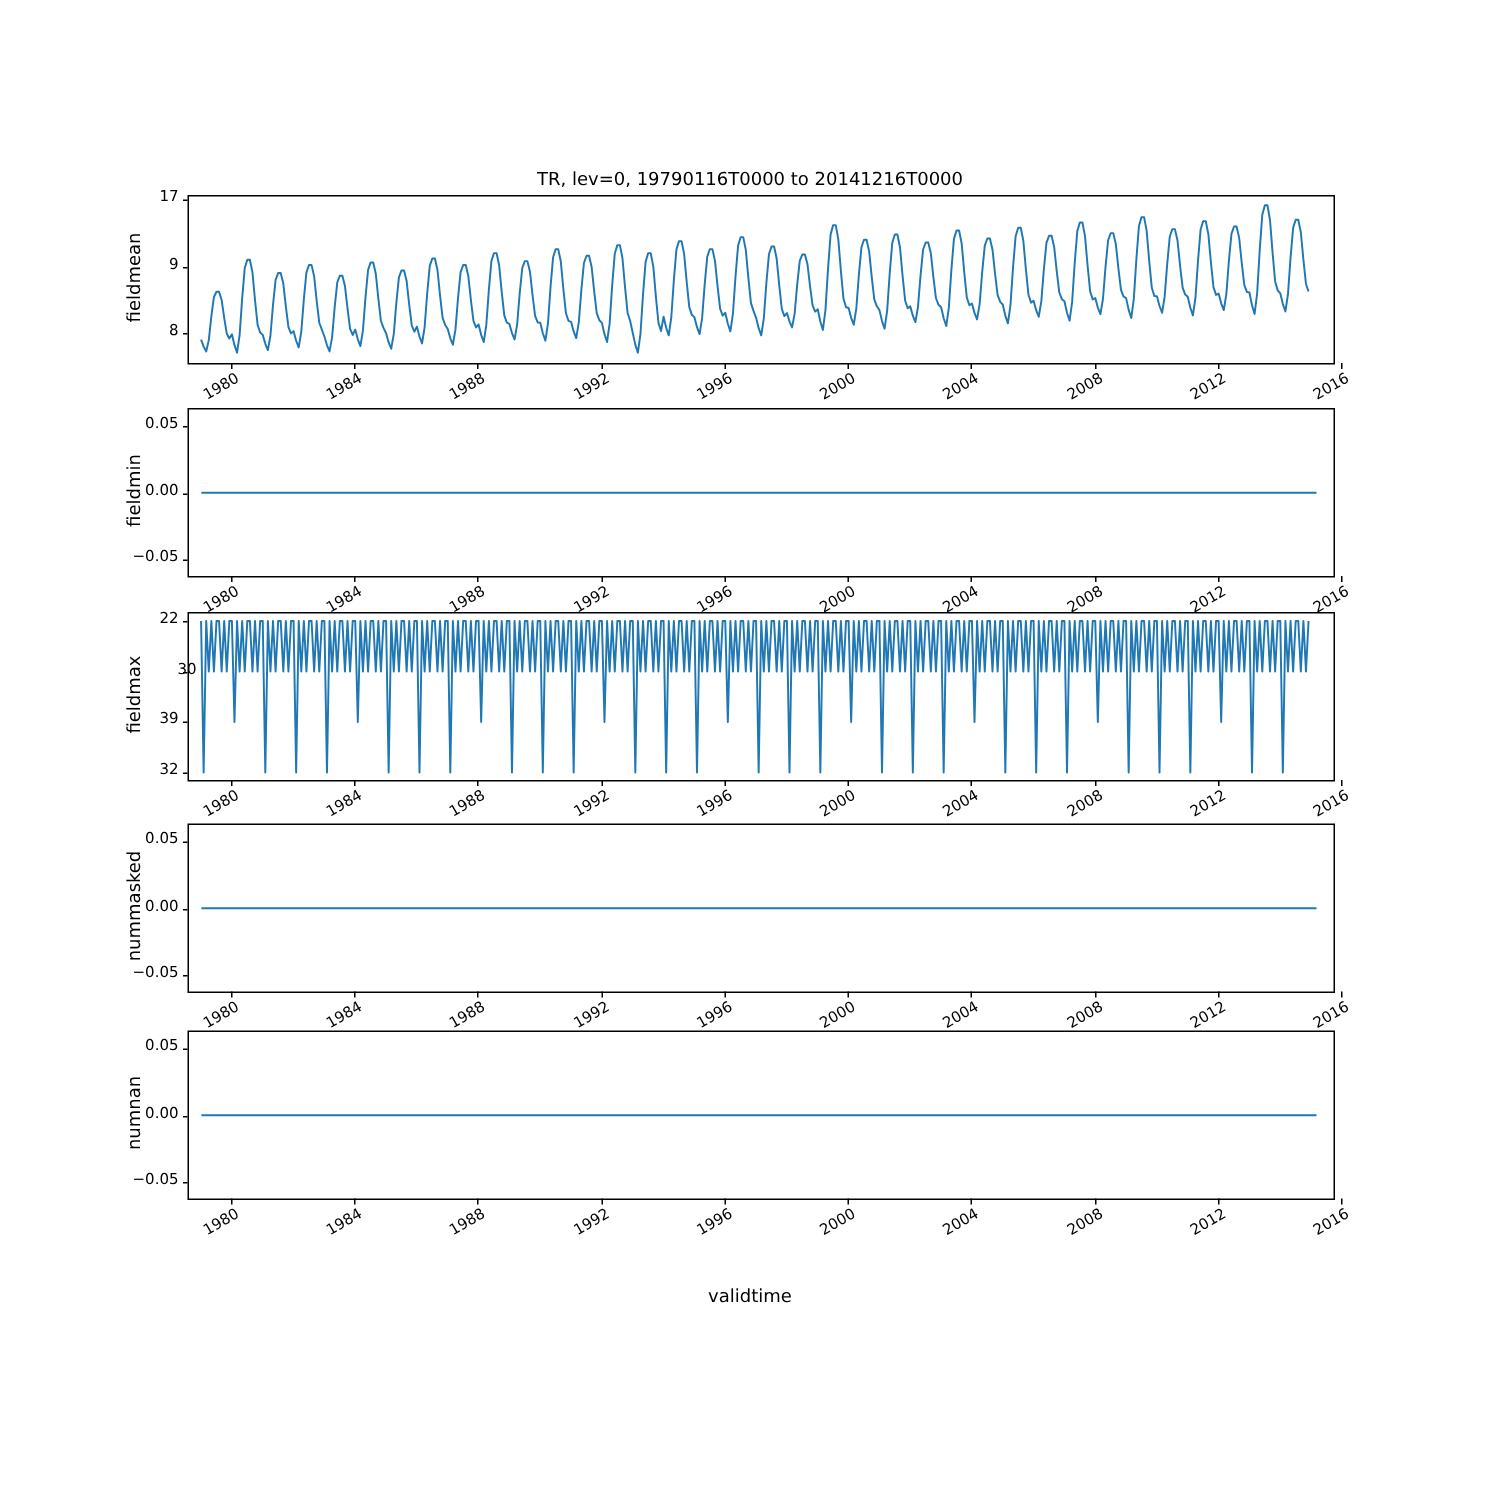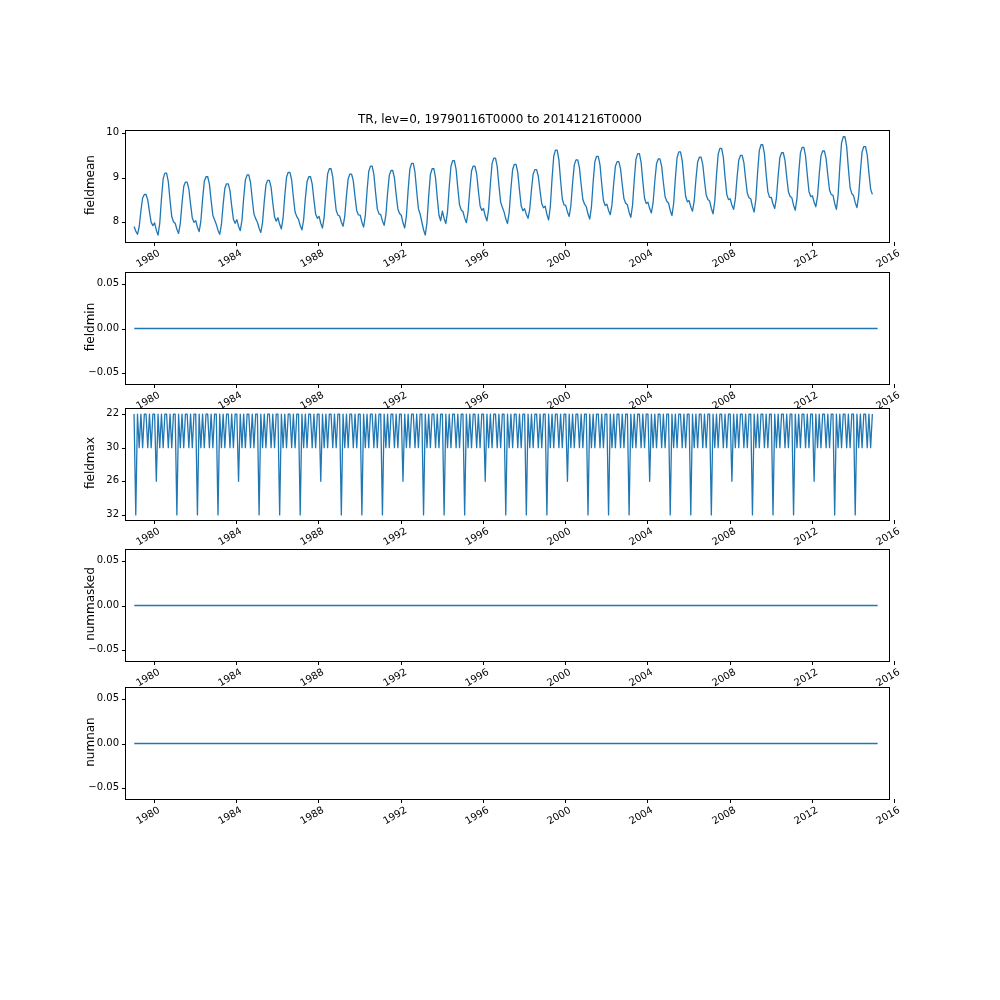--- a/index.html
+++ b/index.html
@@ -71,31 +71,32 @@
   .tickmark {
     position: absolute;
     background: #000000;
   }
 </style>
 </head>
 <body>
 
 <div id="figure">
   <div class="fig-title" id="fig-title" style="top:100px;left:0;">TR, lev=0, 19790116T0000 to 20141216T0000</div>
+  <div class="xlabel" id="fig-xlabel" style="top:845px;left:0;">validtime</div>
 <div class="panel" style="left: 125px; top: 118px; width: 765px; height: 113px;">
       <svg width="763" height="111">
         <path d="M8.05 95.46 L9.76 100.09 L11.47 103.31 L13.19 95.76 L14.90 79.95 L16.61 67.00 L18.33 63.49 L20.04 63.49 L21.75 68.91 L23.47 80.85 L25.18 91.38 L26.89 94.67 L28.60 91.90 L30.32 99.11 L32.03 104.12 L33.74 92.37 L35.46 67.77 L37.17 47.64 L38.88 42.18 L40.60 42.18 L42.31 50.60 L44.02 69.17 L45.73 85.57 L47.45 90.68 L49.16 92.26 L50.87 98.23 L52.59 102.38 L54.30 92.64 L56.01 72.27 L57.73 55.58 L59.44 51.06 L61.15 51.06 L62.87 58.04 L64.58 73.43 L66.29 87.01 L68.00 91.25 L69.72 89.77 L71.43 96.16 L73.14 100.59 L74.86 90.18 L76.57 68.40 L78.28 50.57 L80.00 45.73 L81.71 45.73 L83.42 53.19 L85.13 69.64 L86.85 84.16 L88.56 88.69 L90.27 93.32 L91.99 99.19 L93.70 103.27 L95.41 93.70 L97.13 73.68 L98.84 57.28 L100.55 52.84 L102.26 52.84 L103.98 59.69 L105.69 74.82 L107.40 88.17 L109.12 92.33 L110.83 88.70 L112.54 95.19 L114.26 99.70 L115.97 89.13 L117.68 66.99 L119.39 48.87 L121.11 43.96 L122.82 43.96 L124.53 51.53 L126.25 68.25 L127.96 83.01 L129.67 87.61 L131.39 91.19 L133.10 97.27 L134.81 101.49 L136.53 91.59 L138.24 70.86 L139.95 53.89 L141.66 49.28 L143.38 49.28 L145.09 56.38 L146.80 72.04 L148.52 85.85 L150.23 90.16 L151.94 86.75 L153.66 93.34 L155.37 97.92 L157.08 87.18 L158.79 64.69 L160.51 46.28 L162.22 41.29 L163.93 41.29 L165.65 48.99 L167.36 65.97 L169.07 80.96 L170.79 85.64 L172.50 88.35 L174.21 94.53 L175.92 98.82 L177.64 88.75 L179.35 67.67 L181.06 50.41 L182.78 45.73 L184.49 45.73 L186.20 52.95 L187.92 68.87 L189.63 82.92 L191.34 87.30 L193.06 85.33 L194.77 92.23 L196.48 97.02 L198.19 85.78 L199.91 62.24 L201.62 42.97 L203.33 37.74 L205.05 37.74 L206.76 45.80 L208.47 63.58 L210.19 79.27 L211.90 84.16 L213.61 84.98 L215.32 91.05 L217.04 95.27 L218.75 85.37 L220.46 64.64 L222.18 47.67 L223.89 43.07 L225.60 43.07 L227.32 50.17 L229.03 65.82 L230.74 79.64 L232.45 83.95 L234.17 84.09 L235.88 91.19 L237.59 96.13 L239.31 84.55 L241.02 60.30 L242.73 40.46 L244.45 35.08 L246.16 35.08 L247.87 43.38 L249.58 61.68 L251.30 77.85 L253.01 82.88 L254.72 83.55 L256.44 89.94 L258.15 94.37 L259.86 83.97 L261.58 62.19 L263.29 44.35 L265.00 39.52 L266.72 39.52 L268.43 46.97 L270.14 63.42 L271.85 77.95 L273.57 82.47 L275.28 84.26 L276.99 91.78 L278.71 97.00 L280.42 84.75 L282.13 59.10 L283.85 38.11 L285.56 32.41 L287.27 32.41 L288.98 41.19 L290.70 60.56 L292.41 77.66 L294.12 82.99 L295.84 91.01 L297.55 98.74 L299.26 104.10 L300.98 91.51 L302.69 65.16 L304.40 43.59 L306.11 37.74 L307.83 37.74 L309.54 46.76 L311.25 66.66 L312.97 84.23 L314.68 89.71 L316.39 80.18 L318.11 87.49 L319.82 92.57 L321.53 80.65 L323.24 55.71 L324.96 35.29 L326.67 29.75 L328.38 29.75 L330.10 38.29 L331.81 57.13 L333.52 73.76 L335.24 78.94 L336.95 80.53 L338.66 87.13 L340.38 91.70 L342.09 80.96 L343.80 58.48 L345.51 40.07 L347.23 35.08 L348.94 35.08 L350.65 42.78 L352.37 59.76 L354.08 74.75 L355.79 79.42 L357.51 77.51 L359.22 84.83 L360.93 89.91 L362.64 77.99 L364.36 53.04 L366.07 32.62 L367.78 27.08 L369.50 27.08 L371.21 35.63 L372.92 54.46 L374.64 71.09 L376.35 76.28 L378.06 80.89 L379.77 87.79 L381.49 92.58 L383.20 81.34 L384.91 57.80 L386.63 38.53 L388.34 33.30 L390.05 33.30 L391.77 41.36 L393.48 59.14 L395.19 74.83 L396.90 79.72 L398.62 77.69 L400.33 83.36 L402.04 87.29 L403.76 78.06 L405.47 58.74 L407.18 42.92 L408.90 38.63 L410.61 38.63 L412.32 45.24 L414.04 59.84 L415.75 72.72 L417.46 76.74 L419.17 75.21 L420.89 83.34 L422.60 88.99 L424.31 75.73 L426.03 47.98 L427.74 25.25 L429.45 19.09 L431.17 19.09 L432.88 28.60 L434.59 49.56 L436.30 68.06 L438.02 73.83 L439.73 74.32 L441.44 80.91 L443.16 85.49 L444.87 74.75 L446.58 52.26 L448.30 33.85 L450.01 28.86 L451.72 28.86 L453.43 36.56 L455.15 53.54 L456.86 68.53 L458.57 73.20 L460.29 75.74 L462.00 83.05 L463.71 88.13 L465.43 76.21 L467.14 51.27 L468.85 30.85 L470.56 25.31 L472.28 25.31 L473.99 33.85 L475.70 52.69 L477.42 69.32 L479.13 74.50 L480.84 73.25 L482.56 79.43 L484.27 83.73 L485.98 73.65 L487.70 52.57 L489.41 35.32 L491.12 30.64 L492.83 30.64 L494.55 37.85 L496.26 53.77 L497.97 67.83 L499.69 72.21 L501.40 73.79 L503.11 81.20 L504.83 86.35 L506.54 74.27 L508.25 48.97 L509.96 28.26 L511.68 22.64 L513.39 22.64 L515.10 31.31 L516.82 50.41 L518.53 67.27 L520.24 72.53 L521.96 71.30 L523.67 77.58 L525.38 81.95 L527.09 71.71 L528.81 50.28 L530.52 32.73 L532.23 27.97 L533.95 27.97 L535.66 35.31 L537.37 51.50 L539.09 65.78 L540.80 70.24 L542.51 72.01 L544.22 79.43 L545.94 84.58 L547.65 72.49 L549.36 47.19 L551.08 26.48 L552.79 20.87 L554.50 20.87 L556.22 29.53 L557.93 48.63 L559.64 65.50 L561.36 70.76 L563.07 69.52 L564.78 75.81 L566.49 80.17 L568.21 69.93 L569.92 48.50 L571.63 30.95 L573.35 26.20 L575.06 26.20 L576.77 33.53 L578.49 49.72 L580.20 64.01 L581.91 68.46 L583.62 69.88 L585.34 77.50 L587.05 82.79 L588.76 70.37 L590.48 44.37 L592.19 23.09 L593.90 17.32 L595.62 17.32 L597.33 26.22 L599.04 45.85 L600.75 63.18 L602.47 68.59 L604.18 67.75 L605.89 74.03 L607.61 78.39 L609.32 68.16 L611.03 46.72 L612.75 29.18 L614.46 24.42 L616.17 24.42 L617.89 31.76 L619.60 47.94 L621.31 62.23 L623.02 66.69 L624.74 67.75 L626.45 75.57 L628.16 81.01 L629.88 68.25 L631.59 41.55 L633.30 19.69 L635.02 13.76 L636.73 13.76 L638.44 22.91 L640.15 43.07 L641.87 60.87 L643.58 66.42 L645.29 66.50 L647.01 72.99 L648.72 77.50 L650.43 66.93 L652.15 44.79 L653.86 26.67 L655.57 21.76 L657.28 21.76 L659.00 29.33 L660.71 46.05 L662.42 60.81 L664.14 65.41 L665.85 66.86 L667.56 74.17 L669.28 79.25 L670.99 67.33 L672.70 42.39 L674.41 21.97 L676.13 16.43 L677.84 16.43 L679.55 24.97 L681.27 43.81 L682.98 60.44 L684.69 65.62 L686.41 64.73 L688.12 71.22 L689.83 75.72 L691.55 65.15 L693.26 43.01 L694.97 24.89 L696.68 19.98 L698.40 19.98 L700.11 27.56 L701.82 44.27 L703.54 59.03 L705.25 63.63 L706.96 64.02 L708.68 72.46 L710.39 78.33 L712.10 64.56 L713.81 35.75 L715.53 12.17 L717.24 5.77 L718.95 5.77 L720.67 15.64 L722.38 37.39 L724.09 56.60 L725.81 62.59 L727.52 64.55 L729.23 71.66 L730.94 76.59 L732.66 65.01 L734.37 40.77 L736.08 20.92 L737.80 15.54 L739.51 15.54 L741.22 23.84 L742.94 42.15 L744.65 58.31 L746.36 63.35" fill="none" stroke="#1f77b4" stroke-width="1.3" stroke-linejoin="round"></path>
       </svg>
     </div>
     <div class="ylabel" style="width: 113px; left: 32.5px; top: 165.5px;">fieldmean</div>
     <div class="ytick" style="left: 63px; width: 56px; top: 203.02px;">8</div>
     <div class="tickmark" style="left: 121.5px; top: 210.02px; width: 3.5px; height: 1px;"></div>
     <div class="ytick" style="left: 63px; width: 56px; top: 158.62px;">9</div>
     <div class="tickmark" style="left: 121.5px; top: 165.62px; width: 3.5px; height: 1px;"></div>
-    <div class="ytick" style="left: 63px; width: 56px; top: 114.22px;">10</div>
+    <div class="ytick" style="left: 63px; width: 56px; top: 114.22px;">17</div>
     <div class="tickmark" style="left: 121.5px; top: 121.22px; width: 3.5px; height: 1px;"></div>
     <div class="tickmark" style="left: 153.79px; top: 230px; width: 1px; height: 3.5px;"></div>
     <div class="xtick" style="left: 95.7903px; top: 235px; width: 60px;">1980</div>
     <div class="tickmark" style="left: 236.048px; top: 230px; width: 1px; height: 3.5px;"></div>
     <div class="xtick" style="left: 178.048px; top: 235px; width: 60px;">1984</div>
     <div class="tickmark" style="left: 318.306px; top: 230px; width: 1px; height: 3.5px;"></div>
     <div class="xtick" style="left: 260.306px; top: 235px; width: 60px;">1988</div>
     <div class="tickmark" style="left: 400.565px; top: 230px; width: 1px; height: 3.5px;"></div>
     <div class="xtick" style="left: 342.565px; top: 235px; width: 60px;">1992</div>
     <div class="tickmark" style="left: 482.823px; top: 230px; width: 1px; height: 3.5px;"></div>
@@ -143,23 +144,23 @@
     <div class="tickmark" style="left: 894.113px; top: 372px; width: 1px; height: 3.5px;"></div>
     <div class="xtick" style="left: 836.113px; top: 377px; width: 60px;">2016</div>
     <div class="panel" style="left: 125px; top: 396px; width: 765px; height: 113px;">
       <svg width="763" height="111">
         <path d="M8.05 5.05 L9.76 105.95 L11.47 5.05 L13.19 38.68 L14.90 5.05 L16.61 38.68 L18.33 5.05 L20.04 5.05 L21.75 38.68 L23.47 5.05 L25.18 38.68 L26.89 5.05 L28.60 5.05 L30.32 72.32 L32.03 5.05 L33.74 38.68 L35.46 5.05 L37.17 38.68 L38.88 5.05 L40.60 5.05 L42.31 38.68 L44.02 5.05 L45.73 38.68 L47.45 5.05 L49.16 5.05 L50.87 105.95 L52.59 5.05 L54.30 38.68 L56.01 5.05 L57.73 38.68 L59.44 5.05 L61.15 5.05 L62.87 38.68 L64.58 5.05 L66.29 38.68 L68.00 5.05 L69.72 5.05 L71.43 105.95 L73.14 5.05 L74.86 38.68 L76.57 5.05 L78.28 38.68 L80.00 5.05 L81.71 5.05 L83.42 38.68 L85.13 5.05 L86.85 38.68 L88.56 5.05 L90.27 5.05 L91.99 105.95 L93.70 5.05 L95.41 38.68 L97.13 5.05 L98.84 38.68 L100.55 5.05 L102.26 5.05 L103.98 38.68 L105.69 5.05 L107.40 38.68 L109.12 5.05 L110.83 5.05 L112.54 72.32 L114.26 5.05 L115.97 38.68 L117.68 5.05 L119.39 38.68 L121.11 5.05 L122.82 5.05 L124.53 38.68 L126.25 5.05 L127.96 38.68 L129.67 5.05 L131.39 5.05 L133.10 105.95 L134.81 5.05 L136.53 38.68 L138.24 5.05 L139.95 38.68 L141.66 5.05 L143.38 5.05 L145.09 38.68 L146.80 5.05 L148.52 38.68 L150.23 5.05 L151.94 5.05 L153.66 105.95 L155.37 5.05 L157.08 38.68 L158.79 5.05 L160.51 38.68 L162.22 5.05 L163.93 5.05 L165.65 38.68 L167.36 5.05 L169.07 38.68 L170.79 5.05 L172.50 5.05 L174.21 105.95 L175.92 5.05 L177.64 38.68 L179.35 5.05 L181.06 38.68 L182.78 5.05 L184.49 5.05 L186.20 38.68 L187.92 5.05 L189.63 38.68 L191.34 5.05 L193.06 5.05 L194.77 72.32 L196.48 5.05 L198.19 38.68 L199.91 5.05 L201.62 38.68 L203.33 5.05 L205.05 5.05 L206.76 38.68 L208.47 5.05 L210.19 38.68 L211.90 5.05 L213.61 5.05 L215.32 105.95 L217.04 5.05 L218.75 38.68 L220.46 5.05 L222.18 38.68 L223.89 5.05 L225.60 5.05 L227.32 38.68 L229.03 5.05 L230.74 38.68 L232.45 5.05 L234.17 5.05 L235.88 105.95 L237.59 5.05 L239.31 38.68 L241.02 5.05 L242.73 38.68 L244.45 5.05 L246.16 5.05 L247.87 38.68 L249.58 5.05 L251.30 38.68 L253.01 5.05 L254.72 5.05 L256.44 105.95 L258.15 5.05 L259.86 38.68 L261.58 5.05 L263.29 38.68 L265.00 5.05 L266.72 5.05 L268.43 38.68 L270.14 5.05 L271.85 38.68 L273.57 5.05 L275.28 5.05 L276.99 72.32 L278.71 5.05 L280.42 38.68 L282.13 5.05 L283.85 38.68 L285.56 5.05 L287.27 5.05 L288.98 38.68 L290.70 5.05 L292.41 38.68 L294.12 5.05 L295.84 5.05 L297.55 105.95 L299.26 5.05 L300.98 38.68 L302.69 5.05 L304.40 38.68 L306.11 5.05 L307.83 5.05 L309.54 38.68 L311.25 5.05 L312.97 38.68 L314.68 5.05 L316.39 5.05 L318.11 105.95 L319.82 5.05 L321.53 38.68 L323.24 5.05 L324.96 38.68 L326.67 5.05 L328.38 5.05 L330.10 38.68 L331.81 5.05 L333.52 38.68 L335.24 5.05 L336.95 5.05 L338.66 105.95 L340.38 5.05 L342.09 38.68 L343.80 5.05 L345.51 38.68 L347.23 5.05 L348.94 5.05 L350.65 38.68 L352.37 5.05 L354.08 38.68 L355.79 5.05 L357.51 5.05 L359.22 72.32 L360.93 5.05 L362.64 38.68 L364.36 5.05 L366.07 38.68 L367.78 5.05 L369.50 5.05 L371.21 38.68 L372.92 5.05 L374.64 38.68 L376.35 5.05 L378.06 5.05 L379.77 105.95 L381.49 5.05 L383.20 38.68 L384.91 5.05 L386.63 38.68 L388.34 5.05 L390.05 5.05 L391.77 38.68 L393.48 5.05 L395.19 38.68 L396.90 5.05 L398.62 5.05 L400.33 105.95 L402.04 5.05 L403.76 38.68 L405.47 5.05 L407.18 38.68 L408.90 5.05 L410.61 5.05 L412.32 38.68 L414.04 5.05 L415.75 38.68 L417.46 5.05 L419.17 5.05 L420.89 105.95 L422.60 5.05 L424.31 38.68 L426.03 5.05 L427.74 38.68 L429.45 5.05 L431.17 5.05 L432.88 38.68 L434.59 5.05 L436.30 38.68 L438.02 5.05 L439.73 5.05 L441.44 72.32 L443.16 5.05 L444.87 38.68 L446.58 5.05 L448.30 38.68 L450.01 5.05 L451.72 5.05 L453.43 38.68 L455.15 5.05 L456.86 38.68 L458.57 5.05 L460.29 5.05 L462.00 105.95 L463.71 5.05 L465.43 38.68 L467.14 5.05 L468.85 38.68 L470.56 5.05 L472.28 5.05 L473.99 38.68 L475.70 5.05 L477.42 38.68 L479.13 5.05 L480.84 5.05 L482.56 105.95 L484.27 5.05 L485.98 38.68 L487.70 5.05 L489.41 38.68 L491.12 5.05 L492.83 5.05 L494.55 38.68 L496.26 5.05 L497.97 38.68 L499.69 5.05 L501.40 5.05 L503.11 105.95 L504.83 5.05 L506.54 38.68 L508.25 5.05 L509.96 38.68 L511.68 5.05 L513.39 5.05 L515.10 38.68 L516.82 5.05 L518.53 38.68 L520.24 5.05 L521.96 5.05 L523.67 72.32 L525.38 5.05 L527.09 38.68 L528.81 5.05 L530.52 38.68 L532.23 5.05 L533.95 5.05 L535.66 38.68 L537.37 5.05 L539.09 38.68 L540.80 5.05 L542.51 5.05 L544.22 105.95 L545.94 5.05 L547.65 38.68 L549.36 5.05 L551.08 38.68 L552.79 5.05 L554.50 5.05 L556.22 38.68 L557.93 5.05 L559.64 38.68 L561.36 5.05 L563.07 5.05 L564.78 105.95 L566.49 5.05 L568.21 38.68 L569.92 5.05 L571.63 38.68 L573.35 5.05 L575.06 5.05 L576.77 38.68 L578.49 5.05 L580.20 38.68 L581.91 5.05 L583.62 5.05 L585.34 105.95 L587.05 5.05 L588.76 38.68 L590.48 5.05 L592.19 38.68 L593.90 5.05 L595.62 5.05 L597.33 38.68 L599.04 5.05 L600.75 38.68 L602.47 5.05 L604.18 5.05 L605.89 72.32 L607.61 5.05 L609.32 38.68 L611.03 5.05 L612.75 38.68 L614.46 5.05 L616.17 5.05 L617.89 38.68 L619.60 5.05 L621.31 38.68 L623.02 5.05 L624.74 5.05 L626.45 105.95 L628.16 5.05 L629.88 38.68 L631.59 5.05 L633.30 38.68 L635.02 5.05 L636.73 5.05 L638.44 38.68 L640.15 5.05 L641.87 38.68 L643.58 5.05 L645.29 5.05 L647.01 105.95 L648.72 5.05 L650.43 38.68 L652.15 5.05 L653.86 38.68 L655.57 5.05 L657.28 5.05 L659.00 38.68 L660.71 5.05 L662.42 38.68 L664.14 5.05 L665.85 5.05 L667.56 105.95 L669.28 5.05 L670.99 38.68 L672.70 5.05 L674.41 38.68 L676.13 5.05 L677.84 5.05 L679.55 38.68 L681.27 5.05 L682.98 38.68 L684.69 5.05 L686.41 5.05 L688.12 72.32 L689.83 5.05 L691.55 38.68 L693.26 5.05 L694.97 38.68 L696.68 5.05 L698.40 5.05 L700.11 38.68 L701.82 5.05 L703.54 38.68 L705.25 5.05 L706.96 5.05 L708.68 105.95 L710.39 5.05 L712.10 38.68 L713.81 5.05 L715.53 38.68 L717.24 5.05 L718.95 5.05 L720.67 38.68 L722.38 5.05 L724.09 38.68 L725.81 5.05 L727.52 5.05 L729.23 105.95 L730.94 5.05 L732.66 38.68 L734.37 5.05 L736.08 38.68 L737.80 5.05 L739.51 5.05 L741.22 38.68 L742.94 5.05 L744.65 38.68 L746.36 5.05" fill="none" stroke="#1f77b4" stroke-width="1.3" stroke-linejoin="round"></path>
       </svg>
     </div>
     <div class="ylabel" style="width: 113px; left: 32.5px; top: 443.5px;">fieldmax</div>
     <div class="ytick" style="left: 63px; width: 56px; top: 495.955px;">32</div>
     <div class="tickmark" style="left: 121.5px; top: 502.955px; width: 3.5px; height: 1px;"></div>
-    <div class="ytick" style="left: 63px; width: 56px; top: 462.318px;">26</div>
+    <div class="ytick" style="left: 63px; width: 56px; top: 462.318px;">39</div>
     <div class="tickmark" style="left: 121.5px; top: 469.318px; width: 3.5px; height: 1px;"></div>
-    <div class="ytick" style="left: 63px; width: 56px; top: 428.682px;">30</div>
+    <div class="ytick" style="left: 75px; width: 56px; top: 428.682px;">30</div>
     <div class="tickmark" style="left: 121.5px; top: 435.682px; width: 3.5px; height: 1px;"></div>
     <div class="ytick" style="left: 63px; width: 56px; top: 395.045px;">22</div>
     <div class="tickmark" style="left: 121.5px; top: 402.045px; width: 3.5px; height: 1px;"></div>
     <div class="tickmark" style="left: 153.79px; top: 508px; width: 1px; height: 3.5px;"></div>
     <div class="xtick" style="left: 95.7903px; top: 513px; width: 60px;">1980</div>
     <div class="tickmark" style="left: 236.048px; top: 508px; width: 1px; height: 3.5px;"></div>
     <div class="xtick" style="left: 178.048px; top: 513px; width: 60px;">1984</div>
     <div class="tickmark" style="left: 318.306px; top: 508px; width: 1px; height: 3.5px;"></div>
     <div class="xtick" style="left: 260.306px; top: 513px; width: 60px;">1988</div>
     <div class="tickmark" style="left: 400.565px; top: 508px; width: 1px; height: 3.5px;"></div>

